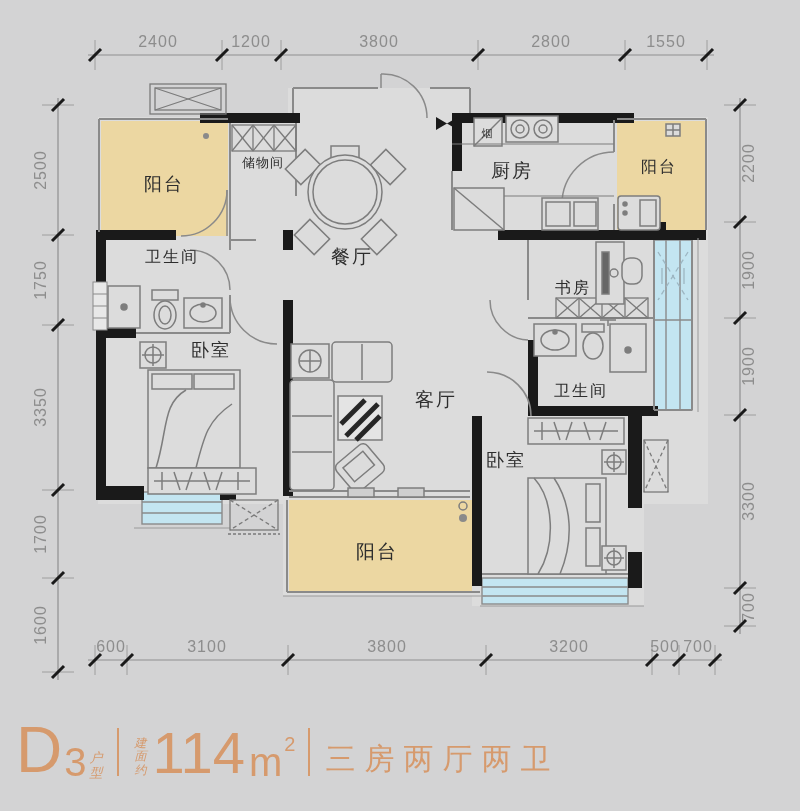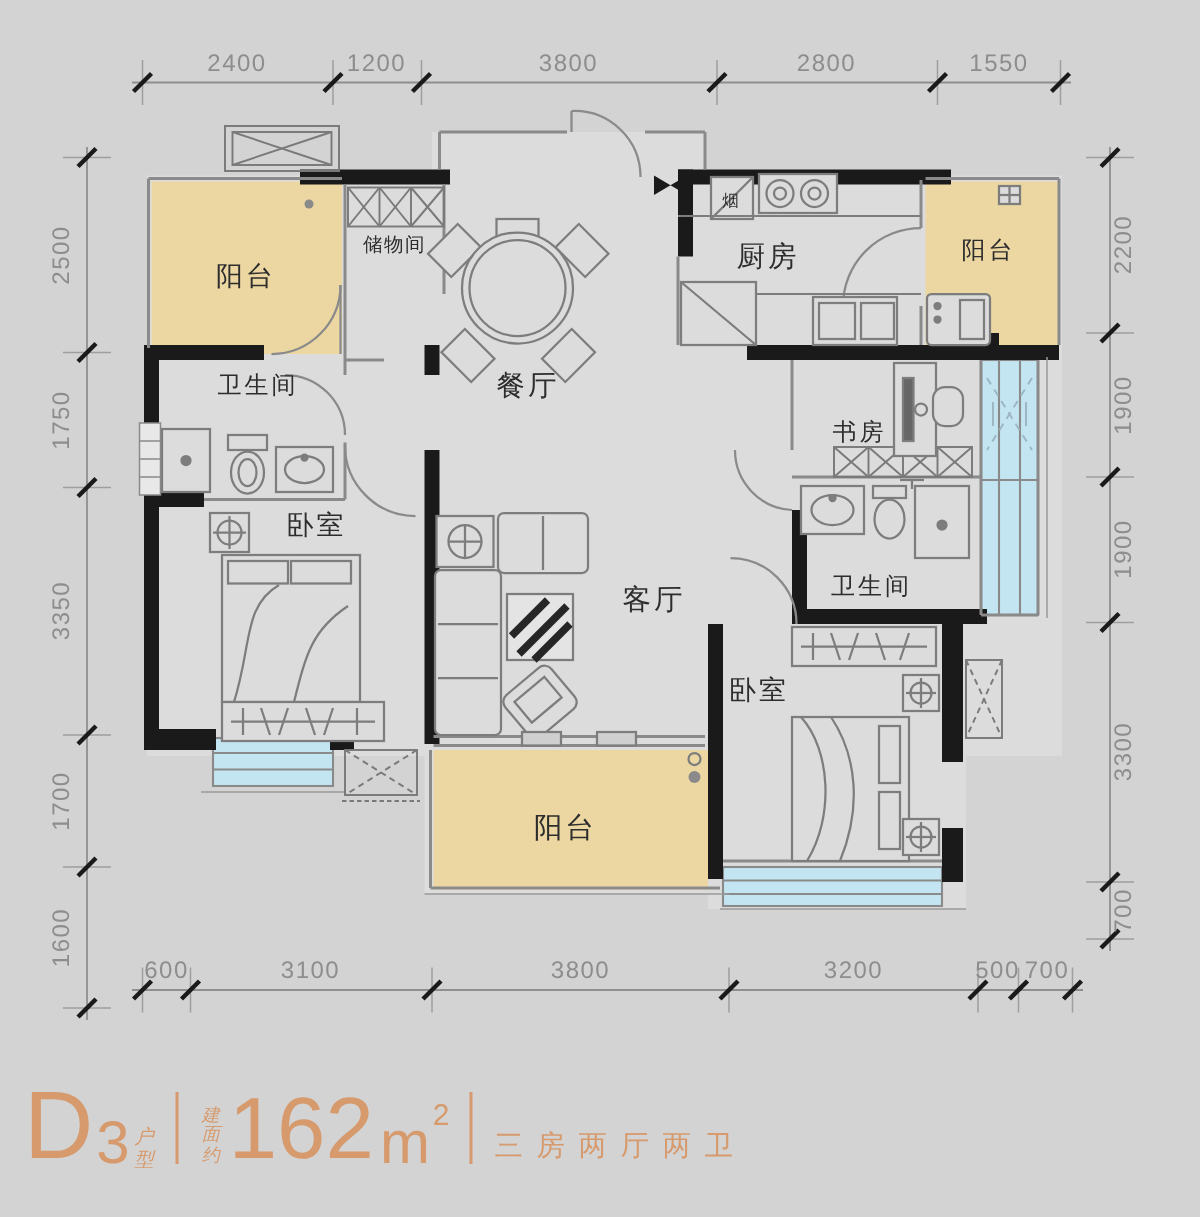--- a/index.html
+++ b/index.html
@@ -16,21 +16,21 @@
   #titleblock{position:absolute;left:16px;top:718px;display:flex;align-items:flex-end;
               color:#d69a6d;line-height:1;}
   .t-letter{font-size:64px;font-weight:400;}
   .t-num{font-size:40px;margin-left:2px;}
   .t-col{display:flex;flex-direction:column;font-size:13px;line-height:1.1;margin-left:3px;margin-bottom:2px;}
   .t-sep{width:2px;height:48px;background:#d69a6d;margin:0 15px 6px 15px;}
   .t-acol{display:flex;flex-direction:column;font-size:12px;line-height:1.15;margin:0 6px 4px 0;}
   .t-area{font-size:58px;}
   .t-unit{font-size:40px;margin-left:4px;}
   .t-sup{font-size:20px;position:relative;top:-28px;left:2px;}
-  .t-tag{font-size:19px;letter-spacing:9px;font-weight:500;margin-bottom:8px;white-space:nowrap;}
+  .t-tag{font-size:30px;letter-spacing:9px;font-weight:500;margin-bottom:8px;white-space:nowrap;}
 </style>
 </head>
 <body>
 
 <div id="stage">
 
 <svg width="800" height="811" viewBox="0 0 800 811">
   <defs>
     <line id="tk" x1="-6" y1="6" x2="6" y2="-6"></line>
     <line id="exv" x1="0" y1="-15" x2="0" y2="15"></line>
@@ -466,20 +466,20 @@
   <span class="t-col">
     <i>户</i>
     <i>型</i>
   </span>
   <span class="t-sep"></span>
   <span class="t-acol">
     <i>建</i>
     <i>面</i>
     <i>约</i>
   </span>
-  <span class="t-area">162</span>
+  <span class="t-area">114</span>
   <span class="t-unit">m</span>
   <span class="t-sup">2</span>
   <span class="t-sep"></span>
   <span class="t-tag">三房两厅两卫</span>
 </div>
 
 </div>
 
 </body></html>

